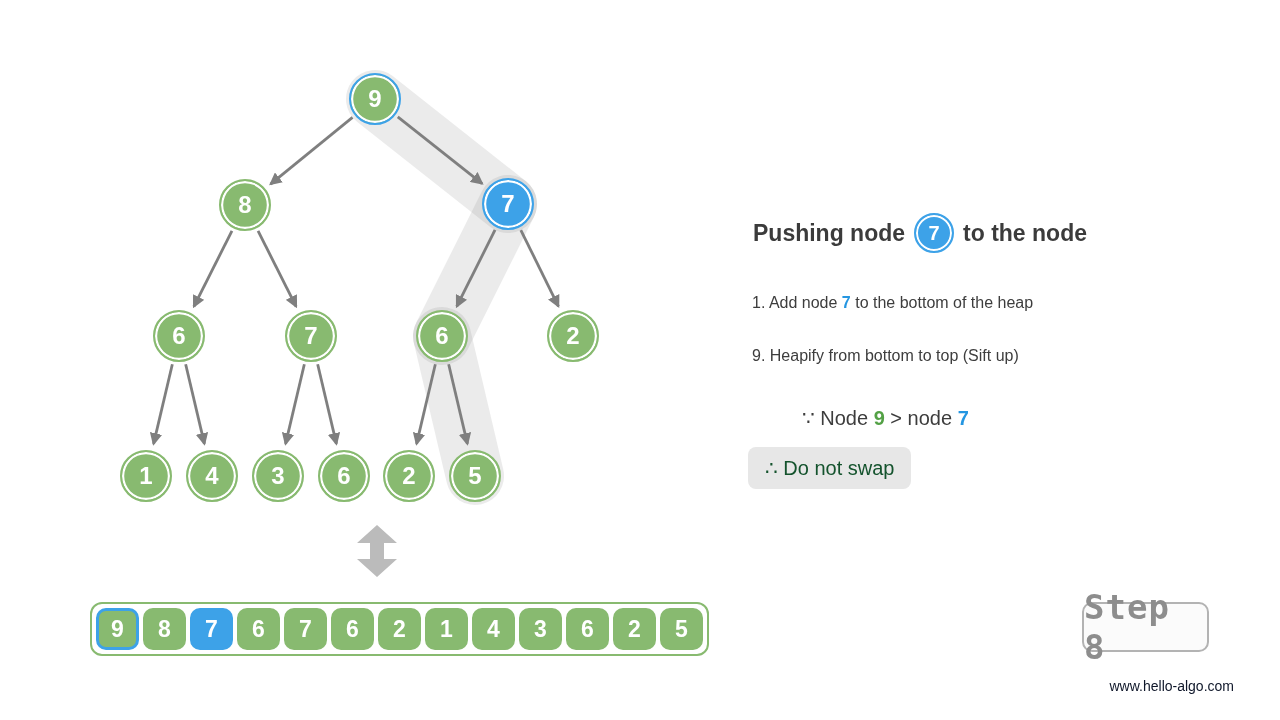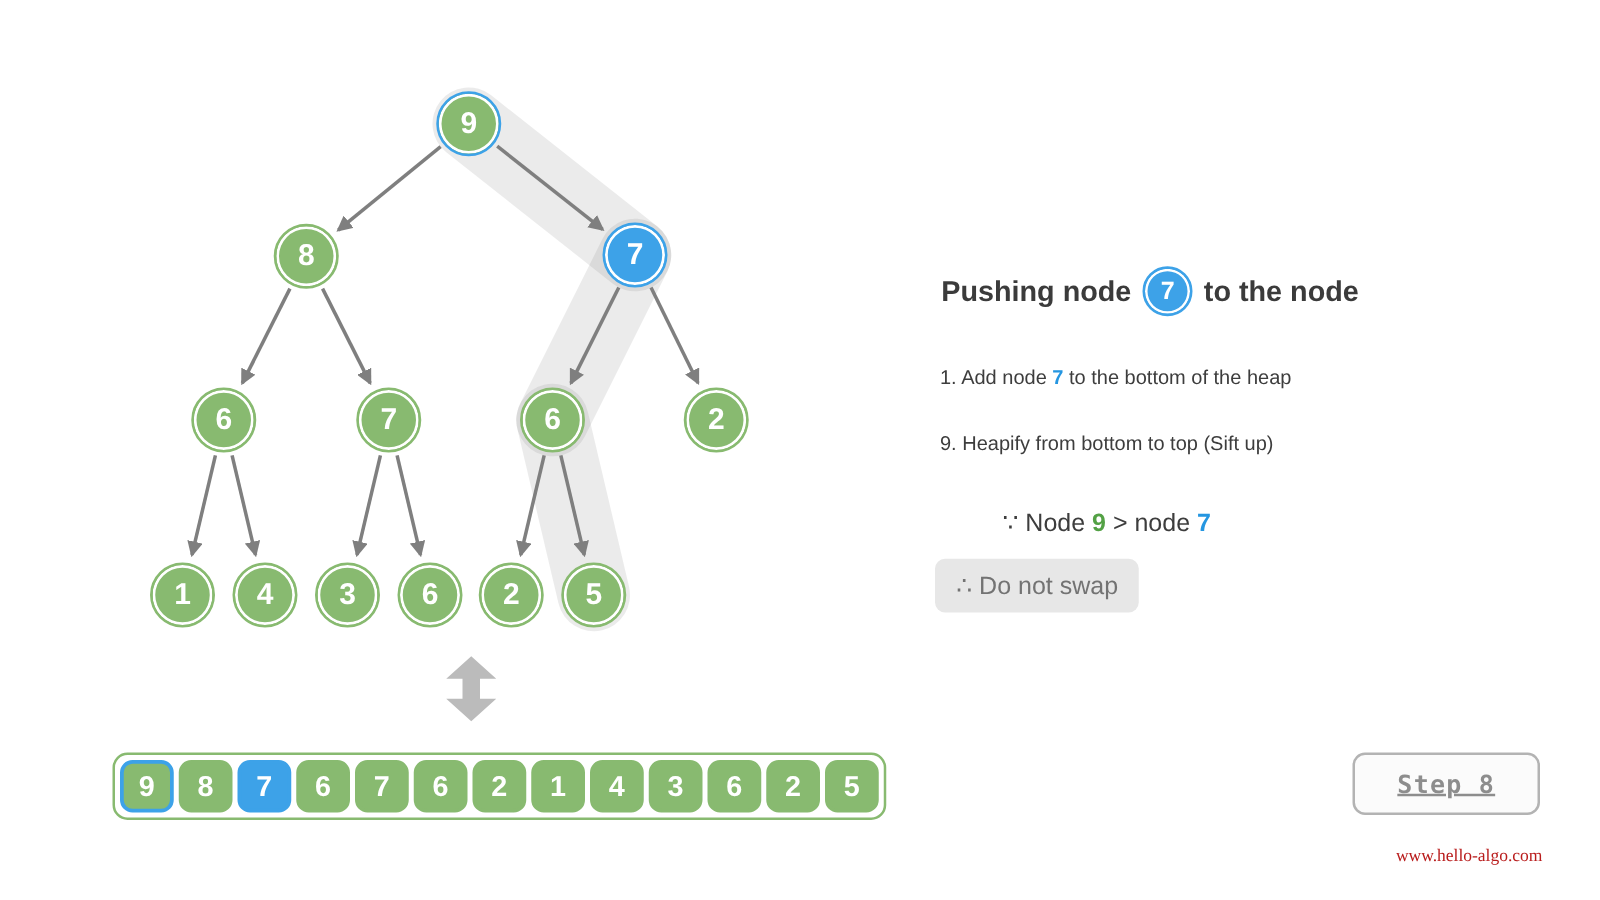--- a/index.html
+++ b/index.html
@@ -47,33 +47,33 @@
   }
   .panel-item{
     position:absolute;left:752px;font-size:16px;color:#3d3d3d;white-space:nowrap;
   }
   .num-blue{color:var(--blue-text);font-weight:bold;}
   .num-green{color:var(--green-text);font-weight:bold;}
   .because-line{position:absolute;left:766px;top:406px;font-size:20px;color:#3d3d3d;white-space:nowrap;margin-left:36px;}
   .conclusion-box{
     position:absolute;left:748px;top:447px;
     background:#e7e7e7;border-radius:8px;padding:9px 17px;
-    font-size:20px;color:#737373;white-space:nowrap;
+    font-size:20px;color:#14532d;white-space:nowrap;
   }
   
   .step-badge{
-    position:absolute;left:1082px;top:602px;width:150px;height:50px;
+    position:absolute;left:1082px;top:602px;width:127px;height:50px;
     box-sizing:border-box;border:2px solid #b3b3b3;border-radius:10px;
     background:#fbfbfb;display:flex;align-items:center;justify-content:center;
     font-family:"DejaVu Sans Mono",monospace;font-weight:bold;
-    font-size:20px;color:#8d8d8d;letter-spacing:1px;text-decoration:underline;
+    font-size:34px;color:#8d8d8d;letter-spacing:1px;
   }
   .watermark{
     position:absolute;right:46px;top:678px;
-    font-family:Liberation Serif, serif;font-size:14px;color:#b91c1c;
+    font-family:Liberation Sans, sans-serif;font-size:14px;color:#0f172a;
   }
 </style>
 </head>
 <body style="--green: #88ba70; --blue: #3da2e8; --green-text: #53a145; --blue-text: #2596e1;">
 
 <svg id="diagram-svg" width="760" height="720">
   <defs>
     <marker id="arrowhead" viewBox="0 0 10 10" refX="8.5" refY="5" markerWidth="4.5" markerHeight="4.5" orient="auto">
       <path d="M0,0 L10,5 L0,10 Z" fill="#7f7f7f"></path>
     </marker>

